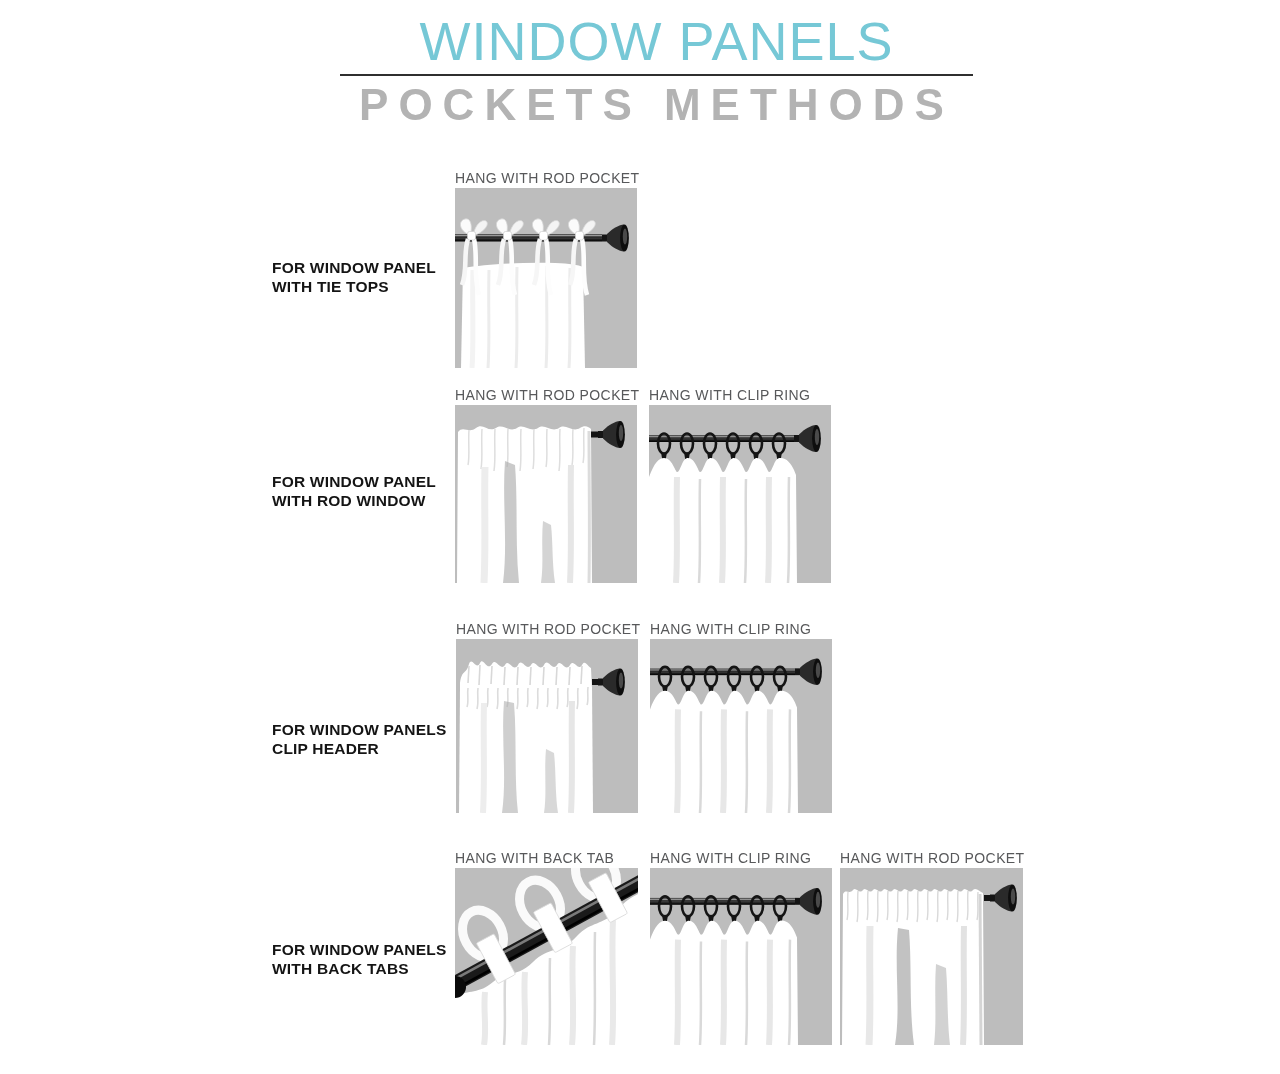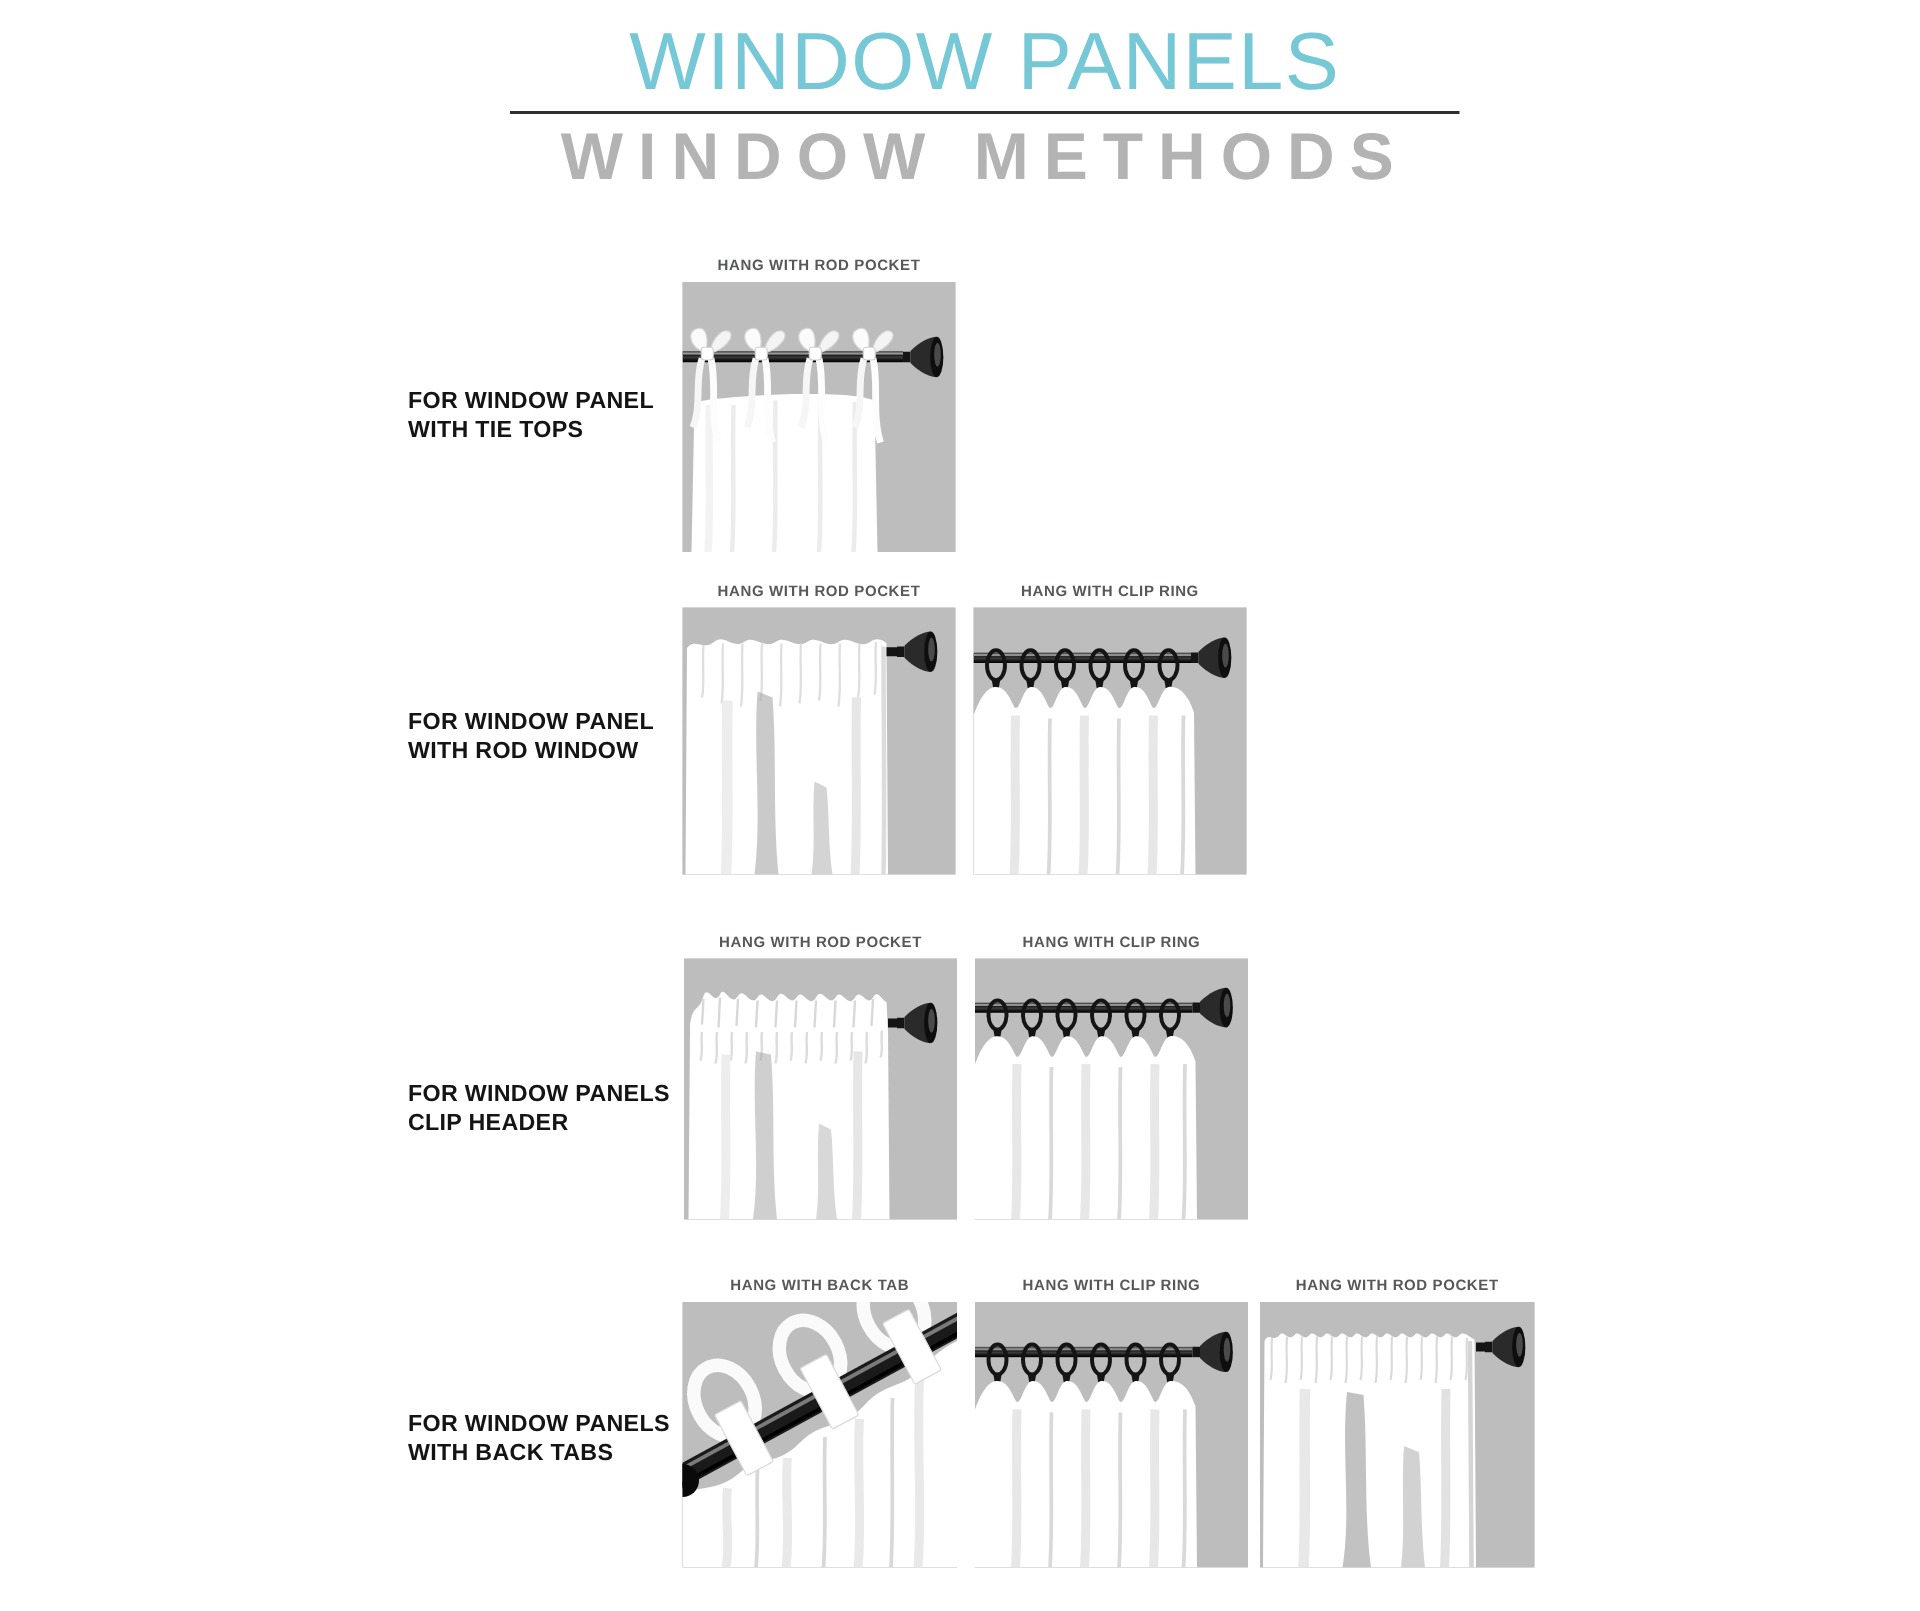--- a/index.html
+++ b/index.html
@@ -23,22 +23,22 @@
   }
   .row-label {
     position:absolute; left:272px; width:190px;
     font-size:15.5px; font-weight:700; color:#141414;
     line-height:19px; letter-spacing:0.2px;
   }
   .cell { position:absolute; width:182px; }
   .cell.w183 { width:183px; }
   .caption {
     height:12px; line-height:12px; margin-bottom:4px;
-    font-size:10px; font-weight:700; color:#57585a;
-    letter-spacing:0.4px; text-align:center; white-space:nowrap;
+    font-size:14px; font-weight:400; color:#57585a;
+    letter-spacing:0.4px; text-align:left; white-space:nowrap;
   }
   .photo { display:block; width:100%; background:#bdbdbd; }
   .h180 { height:180px; } .h178 { height:178px; }
   .h174 { height:174px; } .h177 { height:177px; }
   .defs-holder { position:absolute; width:0; height:0; overflow:hidden; }
 </style>
 </head>
 <body>
 
 <div class="page">
@@ -240,21 +240,21 @@
         <path d="M124,58 C123,98 125,140 123,177" stroke="#e2e2e2" stroke-width="6" fill="none"></path>
         <path d="M140,26 L141,177" stroke="#d5d5d5" stroke-width="3" fill="none"></path>
         <rect x="144" y="27" width="6" height="6" fill="#141414"></rect>
         <use href="#finial" transform="translate(150,30)"></use>
       </symbol>
     </defs>
   </svg>
 
   <div class="title">WINDOW PANELS</div>
   <div class="divider"></div>
-  <div class="subtitle">WINDOW METHODS</div>
+  <div class="subtitle">POCKETS METHODS</div>
 
   <div class="row-label" style="top:258px;">
     <div>FOR WINDOW PANEL</div>
     <div>WITH TIE TOPS</div>
   </div>
   <div class="cell" style="left:455px; top:172px;">
     <div class="caption">HANG WITH ROD POCKET</div>
     <svg class="photo h180" viewBox="0 0 182 180" preserveAspectRatio="none">
         <use href="#ill-tietop"></use>
       </svg>

